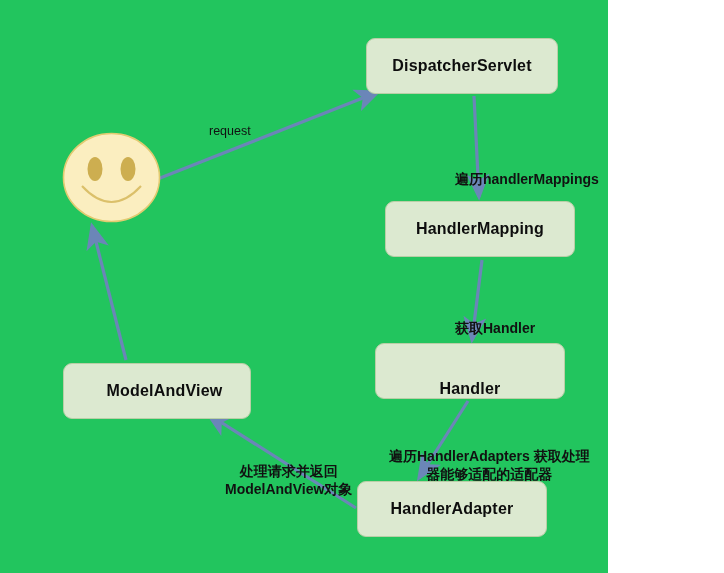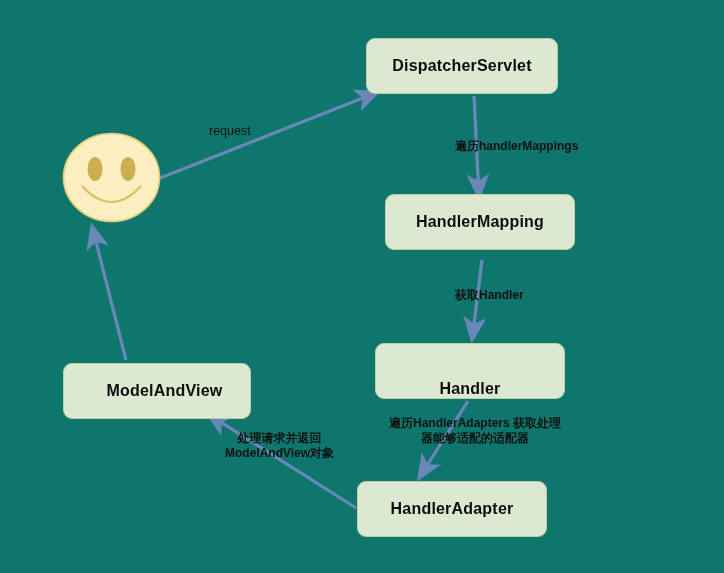--- a/index.html
+++ b/index.html
@@ -5,23 +5,23 @@
   html, body {
     margin: 0;
     padding: 0;
     background: #ffffff;
   }
   body {
     font-family: "Liberation Sans", "DejaVu Sans", sans-serif;
   }
   #diagram-canvas {
     position: relative;
-    width: 724px;
+    width: 608px;
     height: 573px;
-    background: #0f766e;
+    background: #22c55e;
     overflow: hidden;
   }
   #edge-layer {
     position: absolute;
     left: 0;
     top: 0;
     width: 724px;
     height: 573px;
   }
   .node-box {
@@ -46,22 +46,23 @@
     position: absolute;
     font-family: "Liberation Sans", "DejaVu Sans", sans-serif;
     font-weight: normal;
     font-size: 12.5px;
     color: #111111;
     white-space: nowrap;
     line-height: 1.28;
     text-align: center;
   }
   .edge-label.small {
-    font-size: 12px;
+    font-size: 14px;
     font-weight: bold;
+    margin-top: 32px;
   }
   #smiley-actor {
     position: absolute;
   }
 </style>
 </head>
 <body>
 
 <div id="diagram-canvas">
 
@@ -89,21 +90,21 @@
     <ellipse cx="49.5" cy="45.5" rx="48" ry="44" fill="#fbeec0" stroke="#e2cb71" stroke-width="1.6"></ellipse>
     <ellipse cx="33" cy="37" rx="7.5" ry="12" fill="#cdae50"></ellipse>
     <ellipse cx="66" cy="37" rx="7.5" ry="12" fill="#cdae50"></ellipse>
     <path d="M20,54 Q49.5,86 79,54" fill="none" stroke="#dbc06a" stroke-width="2.1"></path>
   </svg>
 
   <div class="node-box" style="left:366px; top:38px; width:192px; height:56px;">
     <span class="node-label">DispatcherServlet</span>
   </div>
 
-  <div class="node-box" style="left:385px; top:194px; width:190px; height:56px;align-items:center;">
+  <div class="node-box" style="left:385px; top:201px; width:190px; height:56px;align-items:center;">
     <span class="node-label">HandlerMapping</span>
   </div>
 
   <div class="node-box" style="left:375px; top:343px; width:190px; height:56px;align-items:flex-end;">
     <span class="node-label">Handler</span>
   </div>
 
   <div class="node-box" style="left:357px; top:481px; width:190px; height:56px;">
     <span class="node-label">HandlerAdapter</span>
   </div>

